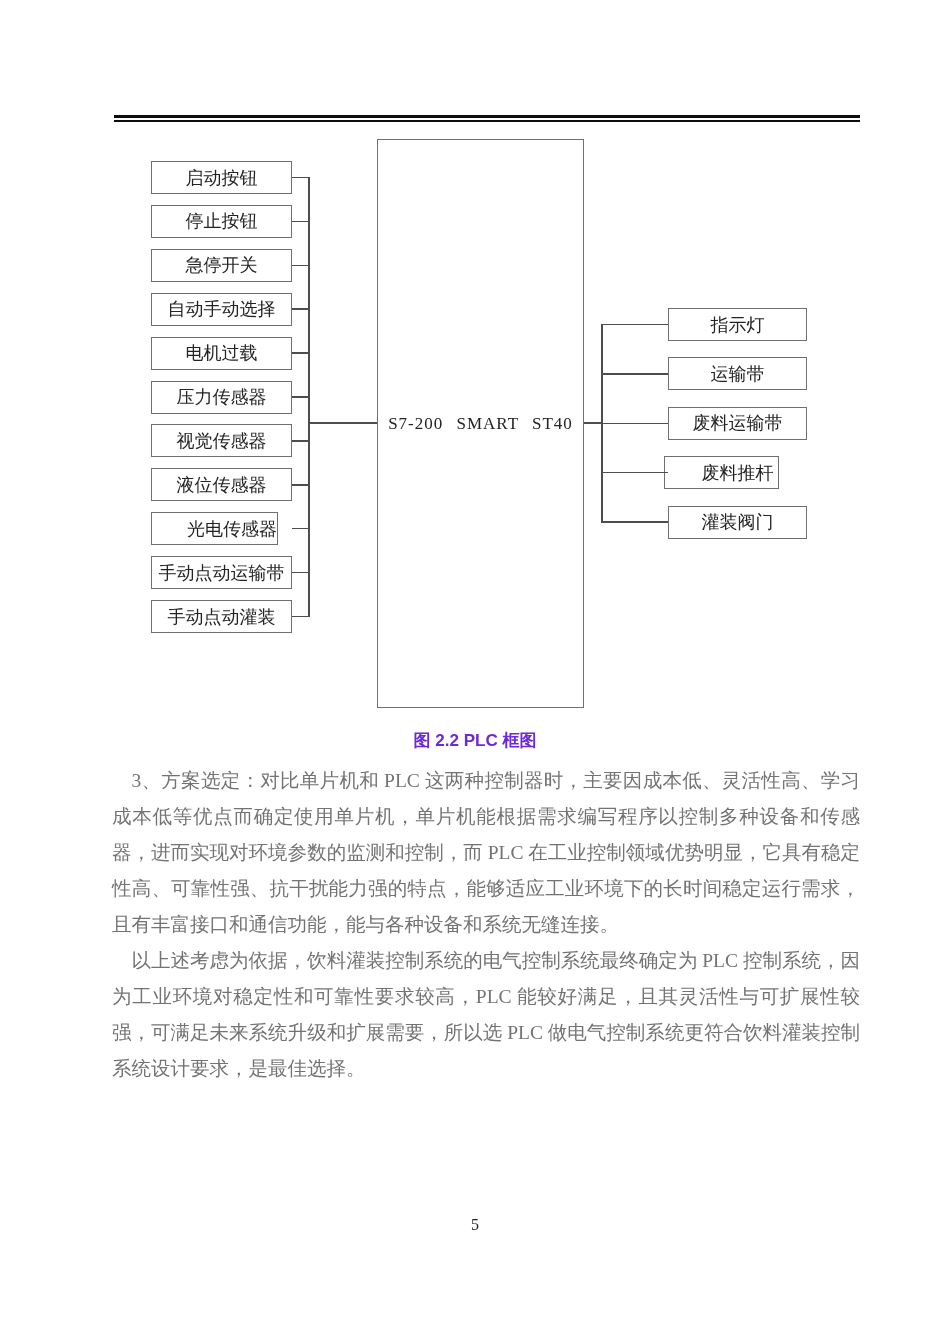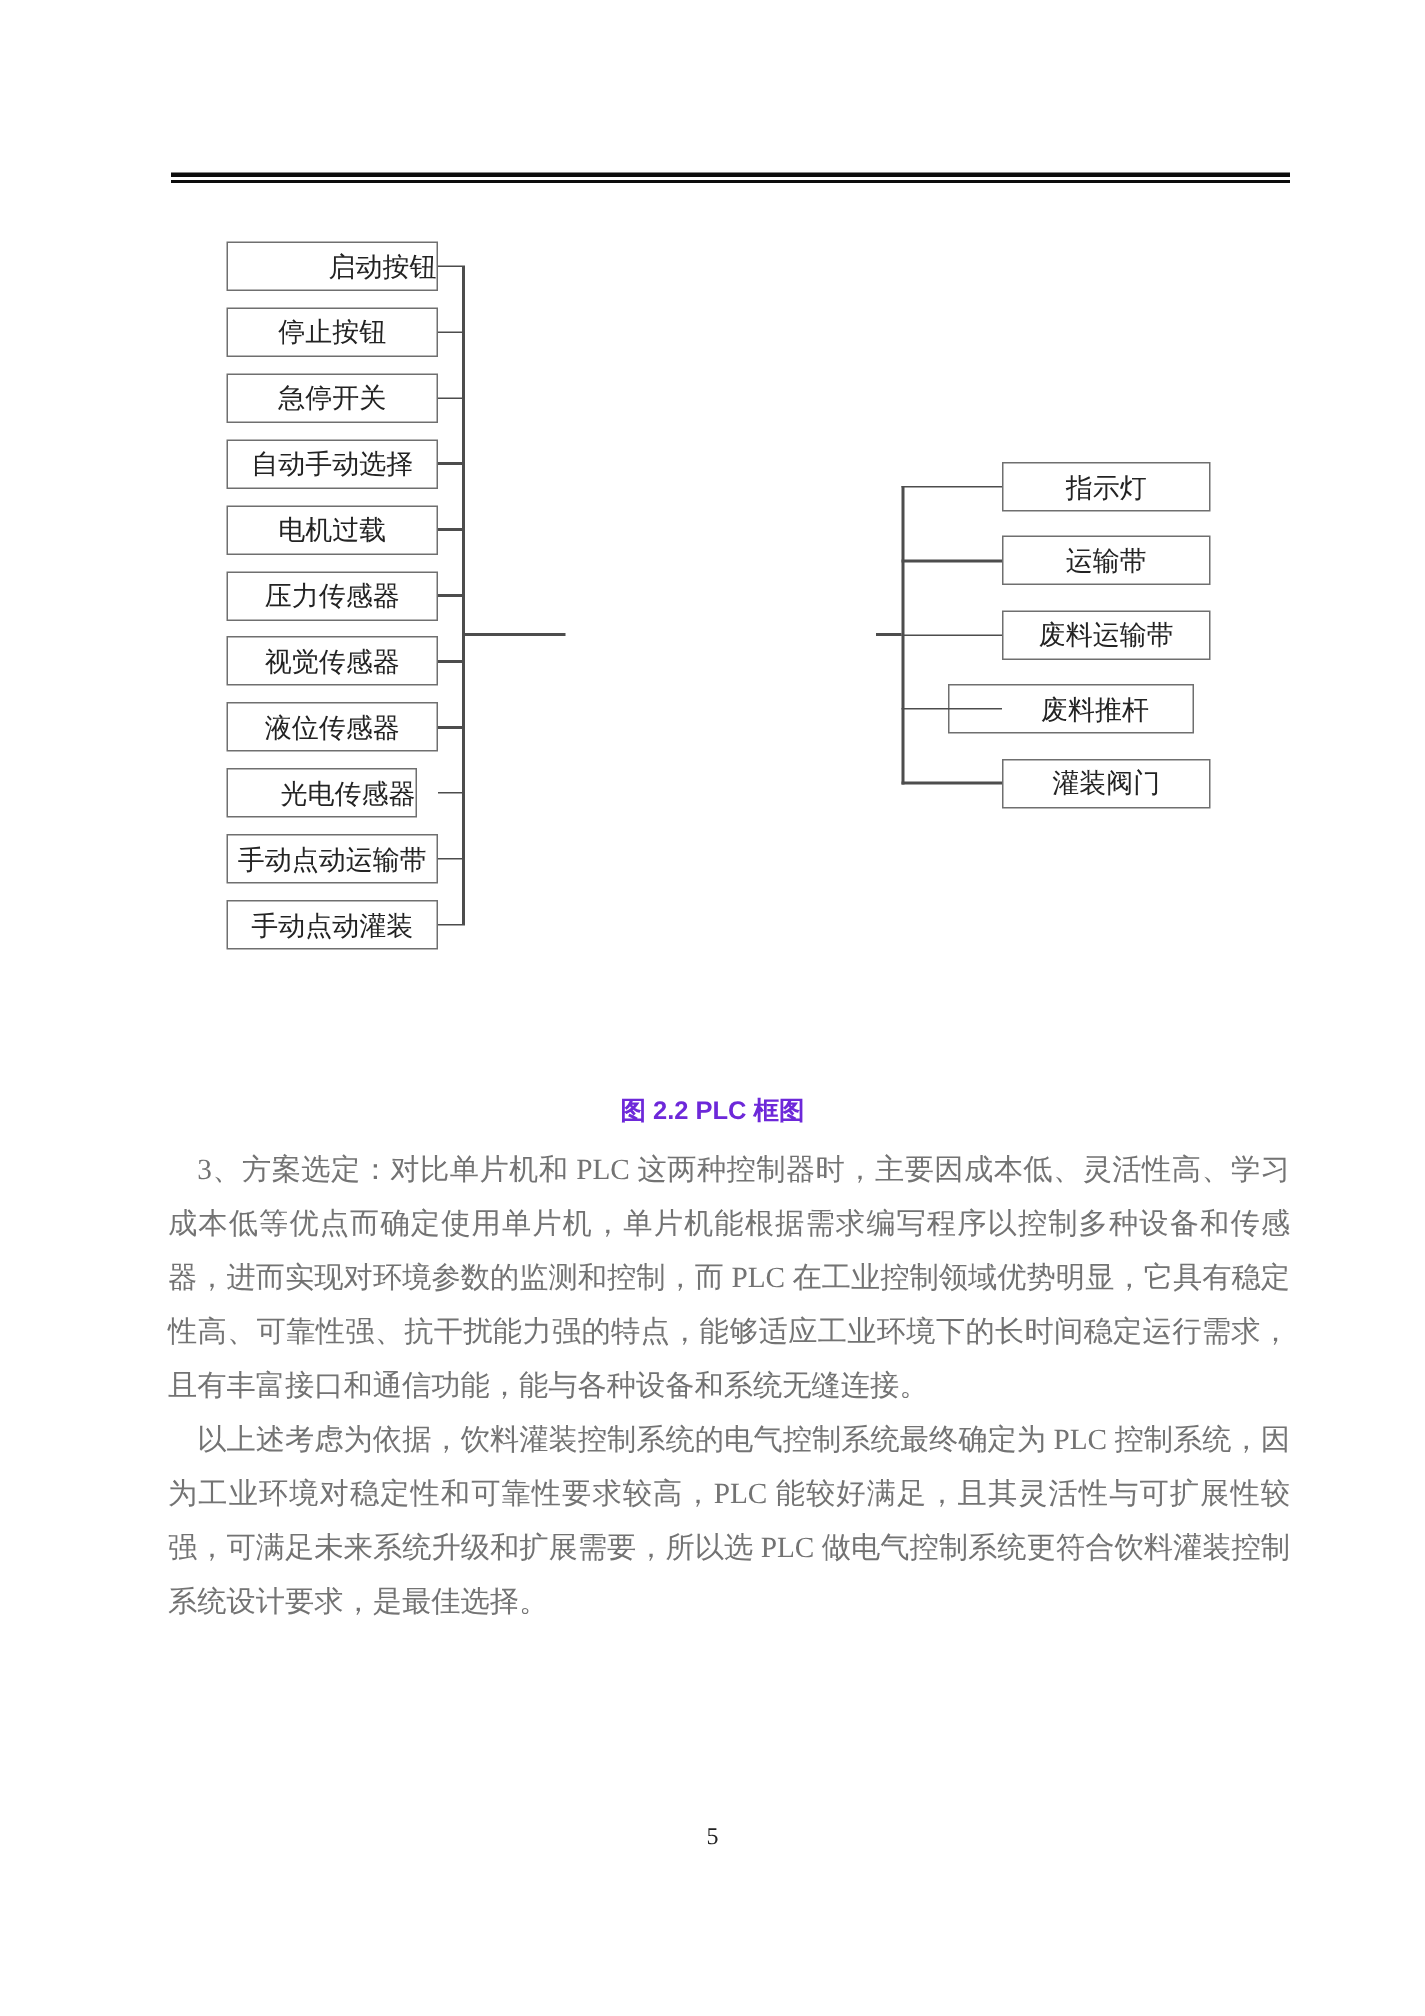--- a/index.html
+++ b/index.html
@@ -42,21 +42,24 @@
 <body>
 
 <div class="page">
 
   <div class="header-rule">
     <div class="rule-thick"></div>
     <div class="rule-thin"></div>
   </div>
 
   <div class="diagram" id="diagram">
-  <div class="dbox" style="left: 151px; top: 161px; width: 141px; height: 33px; border-color: rgb(111, 111, 111); justify-content: flex-end;">
+    <div class="plc-box">
+      <span class="plc-label">S7-200 SMART ST40</span>
+    </div>
+  <div class="dbox" style="left: 151px; top: 161px; width: 141px; height: 33px; border-color: rgb(111, 111, 111);">
         <span>启动按钮</span>
       </div>
       <div class="dline" style="left: 292px; top: 176.75px; width: 16px; height: 1.5px; background: rgb(77, 77, 77);"></div>
       <div class="dbox" style="left: 151px; top: 204.9px; width: 141px; height: 33px; border-color: rgb(111, 111, 111);">
         <span>停止按钮</span>
       </div>
       <div class="dline" style="left: 292px; top: 220.65px; width: 16px; height: 1.5px; background: rgb(77, 77, 77);"></div>
       <div class="dbox" style="left: 151px; top: 248.8px; width: 141px; height: 33px; border-color: rgb(111, 111, 111);">
         <span>急停开关</span>
       </div>
@@ -101,21 +104,21 @@
       </div>
       <div class="dline" style="left: 601px; top: 323.75px; width: 67px; height: 1.5px; background: rgb(77, 77, 77);"></div>
       <div class="dbox" style="left: 668px; top: 357.4px; width: 139px; height: 33px; border-color: rgb(111, 111, 111);">
         <span>运输带</span>
       </div>
       <div class="dline" style="left: 601px; top: 373.15px; width: 67px; height: 1.5px; background: rgb(77, 77, 77);"></div>
       <div class="dbox" style="left: 668px; top: 406.8px; width: 139px; height: 33px; border-color: rgb(111, 111, 111);">
         <span>废料运输带</span>
       </div>
       <div class="dline" style="left: 601px; top: 422.55px; width: 67px; height: 1.5px; background: rgb(77, 77, 77);"></div>
-      <div class="dbox" style="left: 632px; top: 456.2px; width: 164px; height: 33px; border-color: rgb(111, 111, 111); padding-left: 32px;">
+      <div class="dbox" style="left: 664px; top: 456.2px; width: 115px; height: 33px; border-color: rgb(111, 111, 111); padding-left: 32px;">
         <span>废料推杆</span>
       </div>
       <div class="dline" style="left: 601px; top: 471.95px; width: 67px; height: 1.5px; background: rgb(77, 77, 77);"></div>
       <div class="dbox" style="left: 668px; top: 505.6px; width: 139px; height: 33px; border-color: rgb(111, 111, 111);">
         <span>灌装阀门</span>
       </div>
       <div class="dline" style="left: 601px; top: 521.35px; width: 67px; height: 1.5px; background: rgb(77, 77, 77);"></div>
       <div class="dline" style="left: 601px; top: 323.75px; width: 1.5px; height: 199.1px; background: rgb(77, 77, 77);"></div>
     </div>
 

